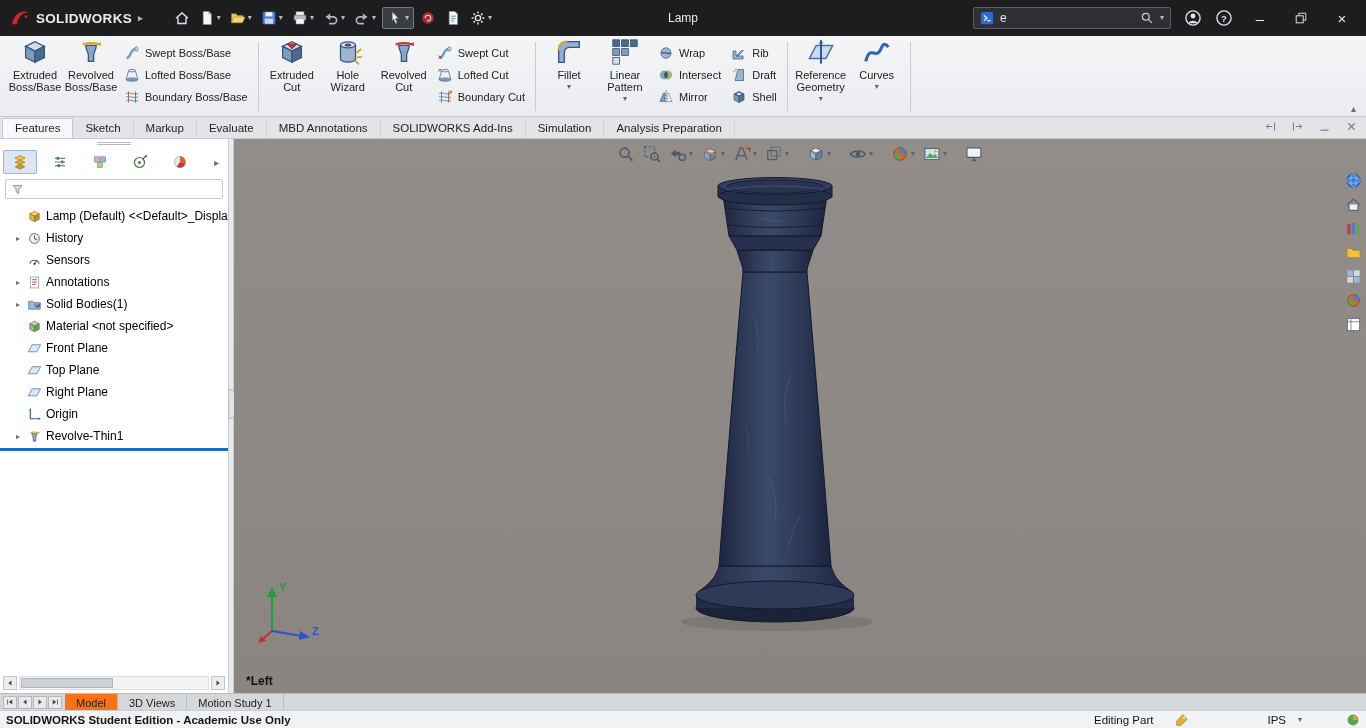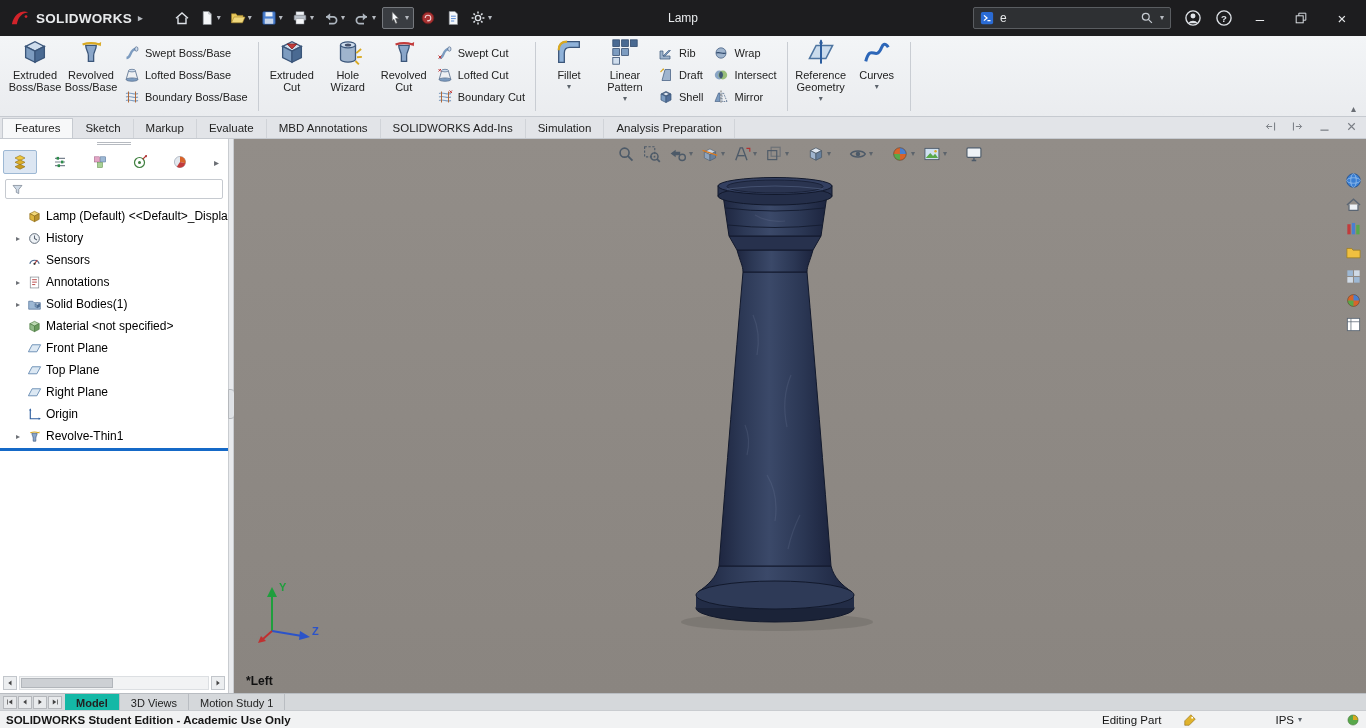--- a/index.html
+++ b/index.html
@@ -75,28 +75,28 @@
 .tlab{position:absolute;font-size:11px;font-weight:bold}
 .viewlabel{position:absolute;left:12px;bottom:5px;font-size:12px;font-weight:bold;color:#111}
 .taskpane{position:absolute;right:2px;top:31px;display:flex;flex-direction:column;gap:3px;align-items:center}
 .tpbtn{width:21px;height:21px;display:flex;align-items:center;justify-content:center}
 
 
 #doctabs{height:17px;background:#d5d8db;display:flex;align-items:stretch;border-top:1px solid #b9bdc2}
 .navbtns{display:flex;align-items:center;gap:1px;padding:0 3px}
 .navbtn{width:14px;height:13px;background:#e8eaec;border:1px solid #b5b8bc;display:flex;align-items:center;justify-content:center}
 .dtab{padding:1px 11px 0 11px;font-size:11px;display:flex;align-items:center;border-right:1px solid #b9bdc2;color:#222}
-.dtab.active{background:#14b8a6;font-weight:bold}
+.dtab.active{background:#f97316;font-weight:normal}
 
 
 #statusbar{height:18px;background:#f1f2f3;border-top:1px solid #c9ccd0;display:flex;align-items:center;padding:0 6px;font-size:11.5px;color:#151515}
 #statusbar .left{font-weight:bold}
 #statusbar .right{margin-left:auto;display:flex;align-items:center}
 #statusbar .tagic{margin-left:22px}
-#statusbar .units{margin-left:78px;display:flex;align-items:center;gap:4px}
+#statusbar .units{margin-left:78px;display:flex;align-items:center;gap:12px}
 #statusbar .ballic{margin-left:44px}
 </style>
 </head>
 <body>
 
 <div id="titlebar">
   <div class="brand">
     <span class="ic">
         <svg width="20" height="20" viewBox="0 0 16 16">
           <path d="M1.5 13 C3.5 4 10 1.5 14.5 3.5 C10.5 3.5 6.5 6.5 5.5 13Z" fill="#d2232a"></path>
@@ -419,20 +419,51 @@
           <div class="lbl">
             <div>Linear</div>
             <div>Pattern</div>
           </div>
           <span class="caret dark">▾</span>
         </div>
         <div class="rstack">
           <div class="rsmall">
             <span class="ic">
               <svg width="16" height="16" viewBox="0 0 16 16">
+                <rect x="3" y="2.8" width="10" height="10.4" rx="5" fill="#9fb4cd" stroke="#3b567a" stroke-width=".7"></rect>
+                <path d="M3.2 8 C6 6.6 10 9.4 12.8 8" stroke="#2c466a" stroke-width="1.1" fill="none"></path>
+              </svg>
+            </span>
+            <span>Wrap</span>
+          </div>
+          <div class="rsmall">
+            <span class="ic">
+              <svg width="16" height="16" viewBox="0 0 16 16">
+                <circle cx="6.2" cy="8" r="4.4" fill="#7d9cc0" fill-opacity=".9"></circle>
+                <circle cx="9.8" cy="8" r="4.4" fill="#8fb86e" fill-opacity=".9"></circle>
+                <path d="M8 4.3 A4.4 4.4 0 0 1 8 11.7 A4.4 4.4 0 0 1 8 4.3Z" fill="#3f5776"></path>
+              </svg>
+            </span>
+            <span>Intersect</span>
+          </div>
+          <div class="rsmall">
+            <span class="ic">
+              <svg width="16" height="16" viewBox="0 0 16 16">
+                <path d="M2 12.5 5.5 4 7 4 7 12.5Z" fill="#7d9cc0" stroke="#3b567a" stroke-width=".6"></path>
+                <path d="M14 12.5 10.5 4 9 4 9 12.5Z" fill="none" stroke="#3b567a" stroke-width=".7" stroke-dasharray="1.6 1"></path>
+                <path d="M8 1.5 V14.5" stroke="#555" stroke-width=".8" stroke-dasharray="2 1.4"></path>
+              </svg>
+            </span>
+            <span>Mirror</span>
+          </div>
+        </div>
+        <div class="rstack">
+          <div class="rsmall">
+            <span class="ic">
+              <svg width="16" height="16" viewBox="0 0 16 16">
                 <path d="M2 14 V6 H5 V11 H12 V14Z" fill="#9fb4cd" stroke="#3b567a" stroke-width=".7"></path>
                 <path d="M5 11 10.5 5.5 12.5 5.5 7 11Z" fill="#7d9cc0" stroke="#3b567a" stroke-width=".6"></path>
               </svg>
             </span>
             <span>Rib</span>
           </div>
           <div class="rsmall">
             <span class="ic">
               <svg width="16" height="16" viewBox="0 0 16 16">
                 <path d="M4 13.5 7 2.5 12.5 2.5 12.5 13.5Z" fill="#9fb4cd" stroke="#3b567a" stroke-width=".7"></path>
@@ -445,51 +476,20 @@
           <div class="rsmall">
             <span class="ic">
               <svg width="16" height="16" viewBox="0 0 16 16">
                 <path d="M3 5 8 2.5 13 5 8 7.5Z" fill="#42597a" stroke="#3b567a" stroke-width=".7"></path>
                 <path d="M4.8 5 8 3.4 11.2 5 8 6.6Z" fill="#e9eef5" stroke="#3b567a" stroke-width=".4"></path>
                 <path d="M3 5 8 7.5 V13.5 L3 11Z" fill="#7d9cc0" stroke="#3b567a" stroke-width=".7"></path>
                 <path d="M13 5 8 7.5 V13.5 L13 11Z" fill="#54719b" stroke="#3b567a" stroke-width=".7"></path>
               </svg>
             </span>
             <span>Shell</span>
-          </div>
-        </div>
-        <div class="rstack">
-          <div class="rsmall">
-            <span class="ic">
-              <svg width="16" height="16" viewBox="0 0 16 16">
-                <rect x="3" y="2.8" width="10" height="10.4" rx="5" fill="#9fb4cd" stroke="#3b567a" stroke-width=".7"></rect>
-                <path d="M3.2 8 C6 6.6 10 9.4 12.8 8" stroke="#2c466a" stroke-width="1.1" fill="none"></path>
-              </svg>
-            </span>
-            <span>Wrap</span>
-          </div>
-          <div class="rsmall">
-            <span class="ic">
-              <svg width="16" height="16" viewBox="0 0 16 16">
-                <circle cx="6.2" cy="8" r="4.4" fill="#7d9cc0" fill-opacity=".9"></circle>
-                <circle cx="9.8" cy="8" r="4.4" fill="#8fb86e" fill-opacity=".9"></circle>
-                <path d="M8 4.3 A4.4 4.4 0 0 1 8 11.7 A4.4 4.4 0 0 1 8 4.3Z" fill="#3f5776"></path>
-              </svg>
-            </span>
-            <span>Intersect</span>
-          </div>
-          <div class="rsmall">
-            <span class="ic">
-              <svg width="16" height="16" viewBox="0 0 16 16">
-                <path d="M2 12.5 5.5 4 7 4 7 12.5Z" fill="#7d9cc0" stroke="#3b567a" stroke-width=".6"></path>
-                <path d="M14 12.5 10.5 4 9 4 9 12.5Z" fill="none" stroke="#3b567a" stroke-width=".7" stroke-dasharray="1.6 1"></path>
-                <path d="M8 1.5 V14.5" stroke="#555" stroke-width=".8" stroke-dasharray="2 1.4"></path>
-              </svg>
-            </span>
-            <span>Mirror</span>
           </div>
         </div>
       </div>
       <div class="rsep"></div>
       <div class="rgroup">
         <div class="rlarge">
           <span class="r-ic ic">
             <svg width="30" height="30" viewBox="0 0 16 16">
               <path d="M1.8 11.5 5.4 4.5 14.2 4.5 10.6 11.5Z" fill="#aac6e4" fill-opacity=".55" stroke="#4d74a0" stroke-width=".8"></path>
               <path d="M8 1.8 V14.2" stroke="#2c5d9e" stroke-width="1.1"></path>

